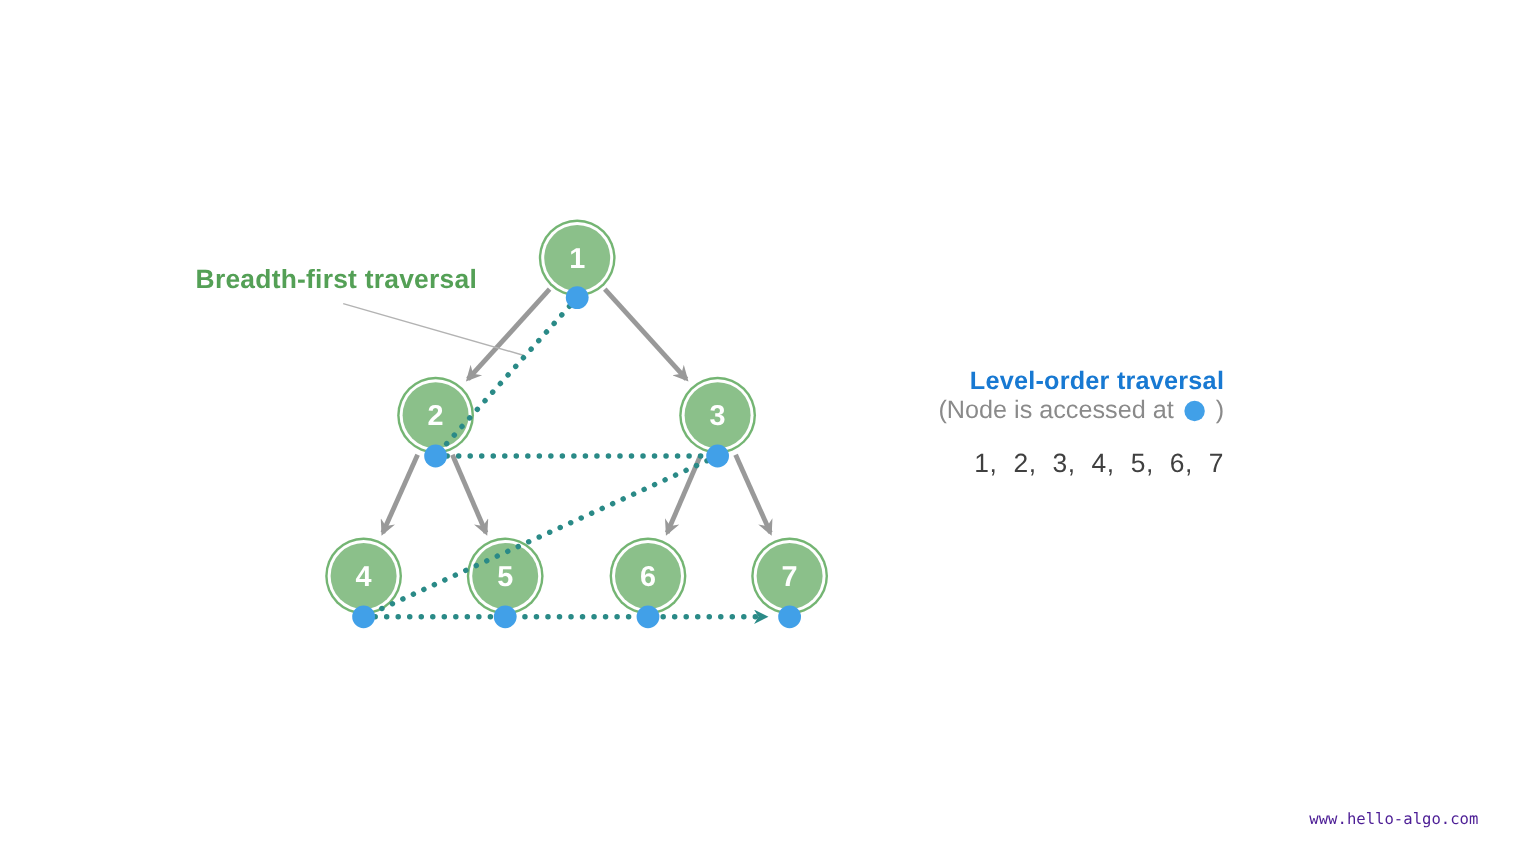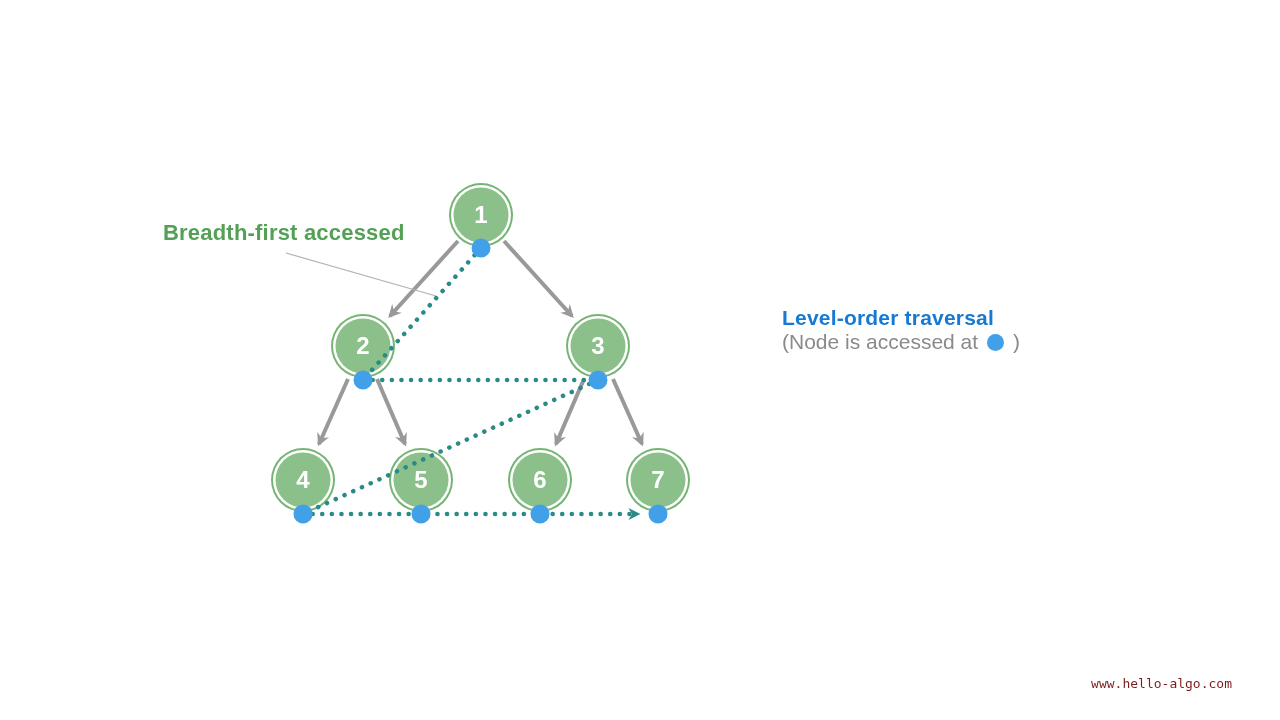--- a/index.html
+++ b/index.html
@@ -34,20 +34,21 @@
     font-weight: bold;
     color: #54A056;
     letter-spacing: 0.2px;
     white-space: nowrap;
   }
   .legend {
     position: absolute;
     left: 782px;
     top: 306px;
     white-space: nowrap;
+    text-align: right;
   }
   .legend-title {
     font-size: 21px;
     font-weight: bold;
     color: #1879D2;
     letter-spacing: 0.2px;
   }
   .legend-caption {
     font-size: 21px;
     color: #8A8A8A;
@@ -69,21 +70,21 @@
     color: #404040;
     white-space: pre;
     letter-spacing: 0.5px;
   }
   .watermark {
     position: absolute;
     right: 48px;
     top: 676px;
     font-family: "DejaVu Sans Mono", monospace;
     font-size: 13px;
-    color: #7f1d1d;
+    color: #4c1d95;
   }
 </style>
 </head>
 <body>
 
 <div class="canvas">
 
   <svg class="diagram" width="1280" height="720" viewBox="0 0 1280 720">
     <defs>
       <marker id="arrow-gray" viewBox="0 0 10 10" markerWidth="15" markerHeight="13" refX="8" refY="5" orient="auto" markerUnits="userSpaceOnUse">
@@ -161,26 +162,27 @@
       <circle cx="481" cy="248" r="9.5"></circle>
       <circle cx="363" cy="380" r="9.5"></circle>
       <circle cx="598" cy="380" r="9.5"></circle>
       <circle cx="303" cy="514" r="9.5"></circle>
       <circle cx="421" cy="514" r="9.5"></circle>
       <circle cx="540" cy="514" r="9.5"></circle>
       <circle cx="658" cy="514" r="9.5"></circle>
     </g>
   </svg>
 
-  <div class="bft-label">Breadth-first accessed</div>
+  <div class="bft-label">Breadth-first traversal</div>
 
   <div class="legend">
     <div class="legend-title">Level-order traversal</div>
     <div class="legend-caption">
       <span class="cap-prefix">(Node is accessed at</span>
       <span class="inline-dot"></span>
       <span class="cap-suffix">)</span>
     </div>
+    <div class="legend-seq">1,  2,  3,  4,  5,  6,  7</div>
   </div>
 
   <div class="watermark">www.hello-algo.com</div>
 
 </div>
 
 </body></html>

